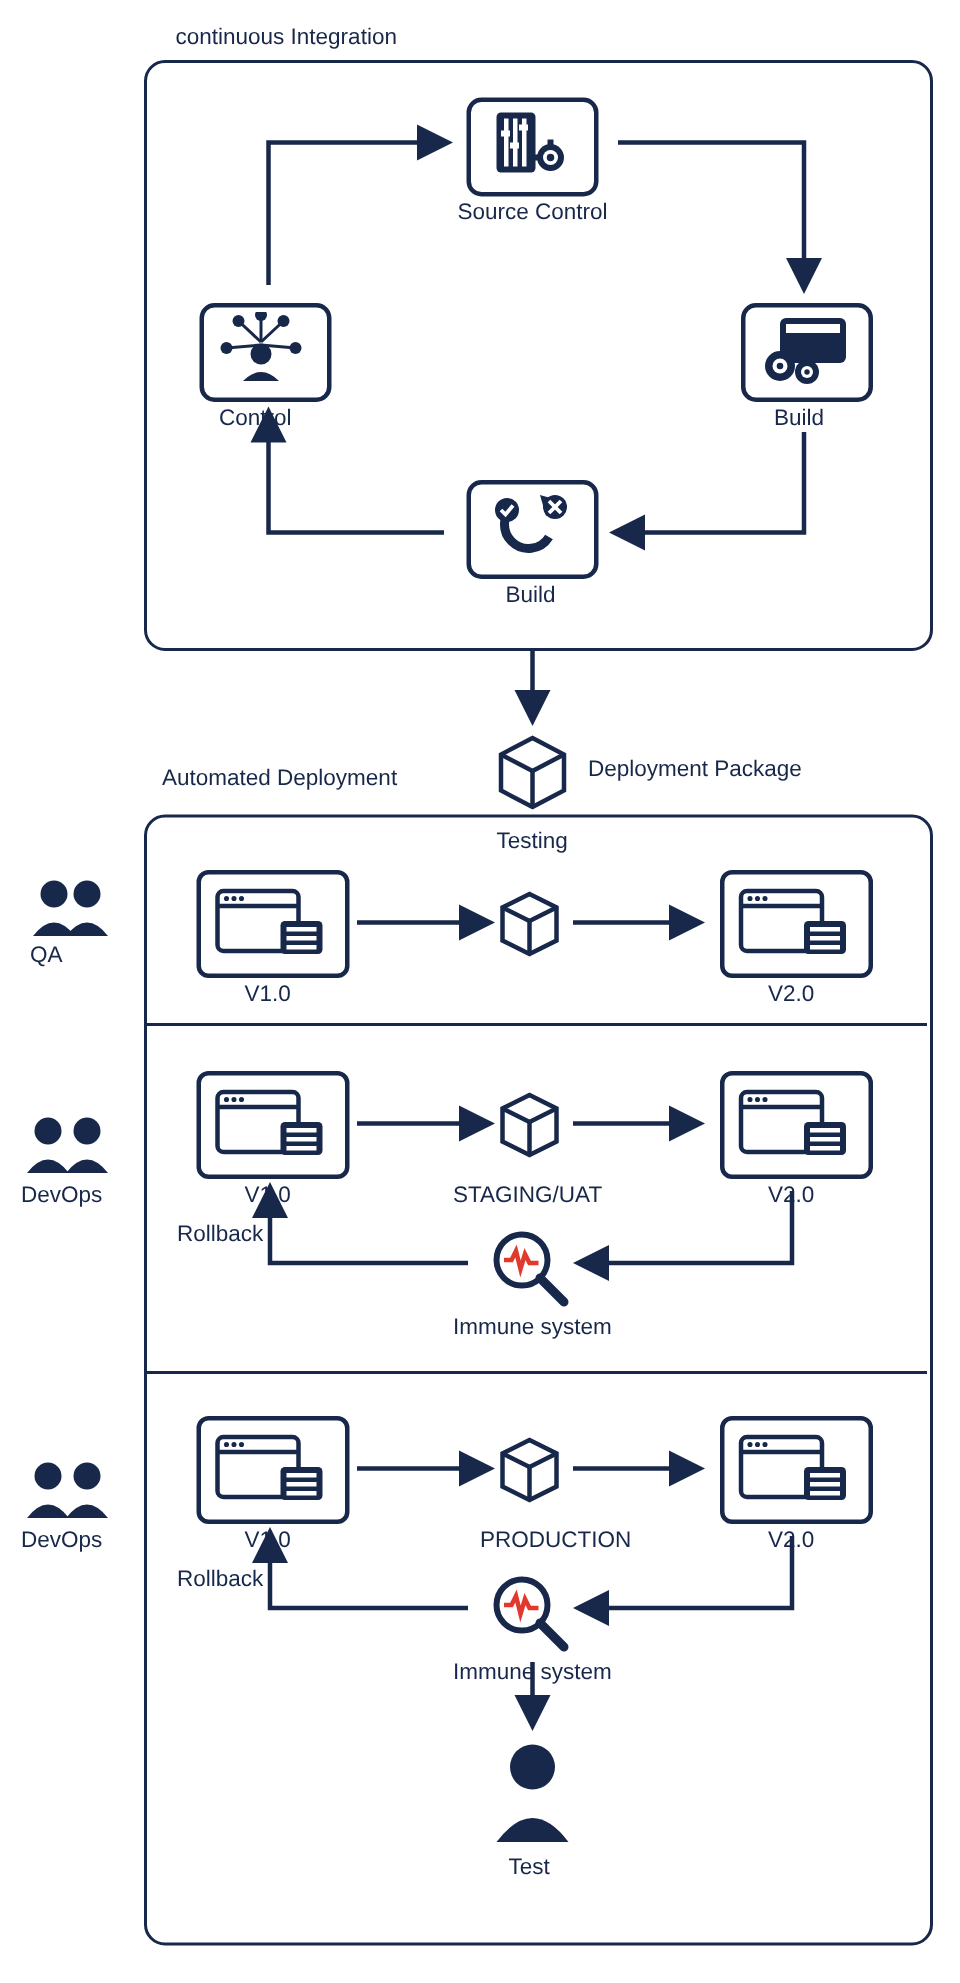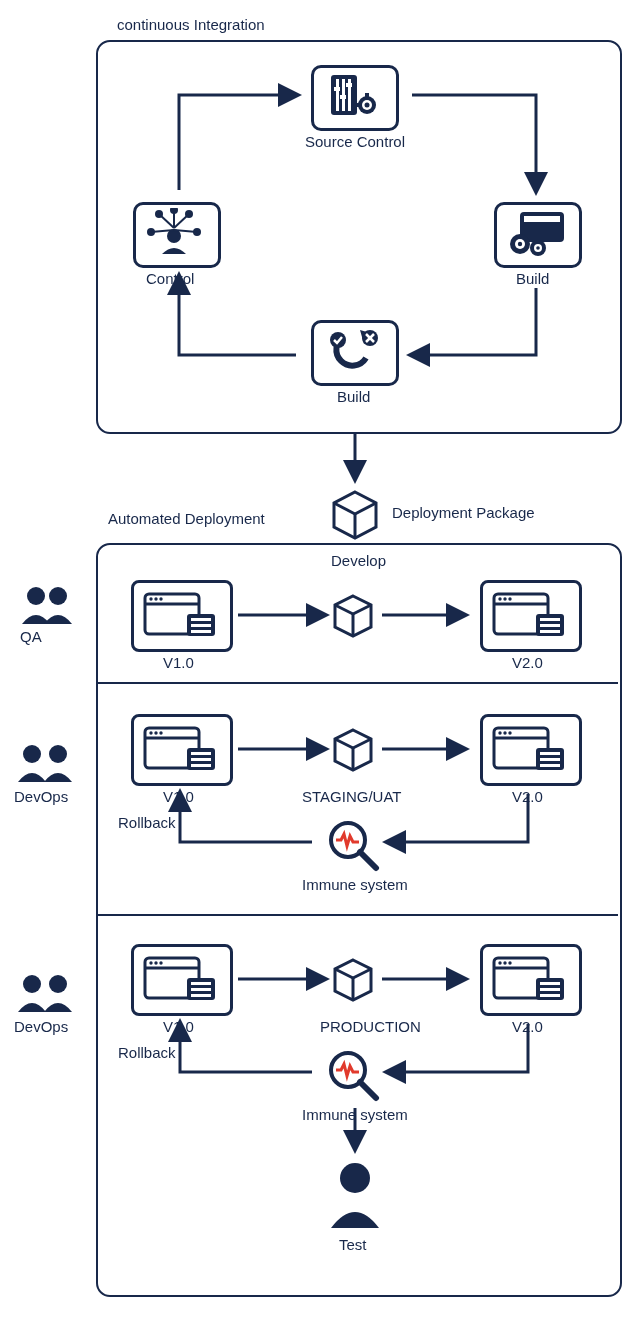--- a/index.html
+++ b/index.html
@@ -161,21 +161,21 @@
 <div class="svgwrap" style="left:14px;top:972px">
   <svg width="62" height="42" viewBox="0 0 62 42">
     <circle cx="18" cy="12" r="9" fill="#18284a"></circle>
       <path d="M4 40 Q18 22 32 40 Z" fill="#18284a"></path>
     <circle cx="44" cy="12" r="9" fill="#18284a"></circle>
       <path d="M30 40 Q44 22 58 40 Z" fill="#18284a"></path>
   </svg>
 </div>
 <div class="lbl lblB" style="left:14px;top:1018px">DevOps</div>
 
-<div class="lbl lblB" style="left:331px;top:552px">Develop</div>
+<div class="lbl lblB" style="left:331px;top:552px">Testing</div>
 
 <div class="server-box" style="left:131px;top:580px"></div>
 <div class="svgwrap" style="left:143px;top:590px">
   <svg width="74" height="48" viewBox="0 0 74 48">
     <rect x="2" y="4" width="54" height="40" rx="4" fill="none" stroke="#18284a" stroke-width="3"></rect>
     <line x1="2" y1="14" x2="56" y2="14" stroke="#18284a" stroke-width="3"></line>
     <circle cx="8" cy="9" r="1.7" fill="#18284a"></circle>
       <circle cx="13" cy="9" r="1.7" fill="#18284a"></circle>
       <circle cx="18" cy="9" r="1.7" fill="#18284a"></circle>
     <rect x="44" y="24" width="28" height="22" rx="3" fill="#18284a"></rect>

